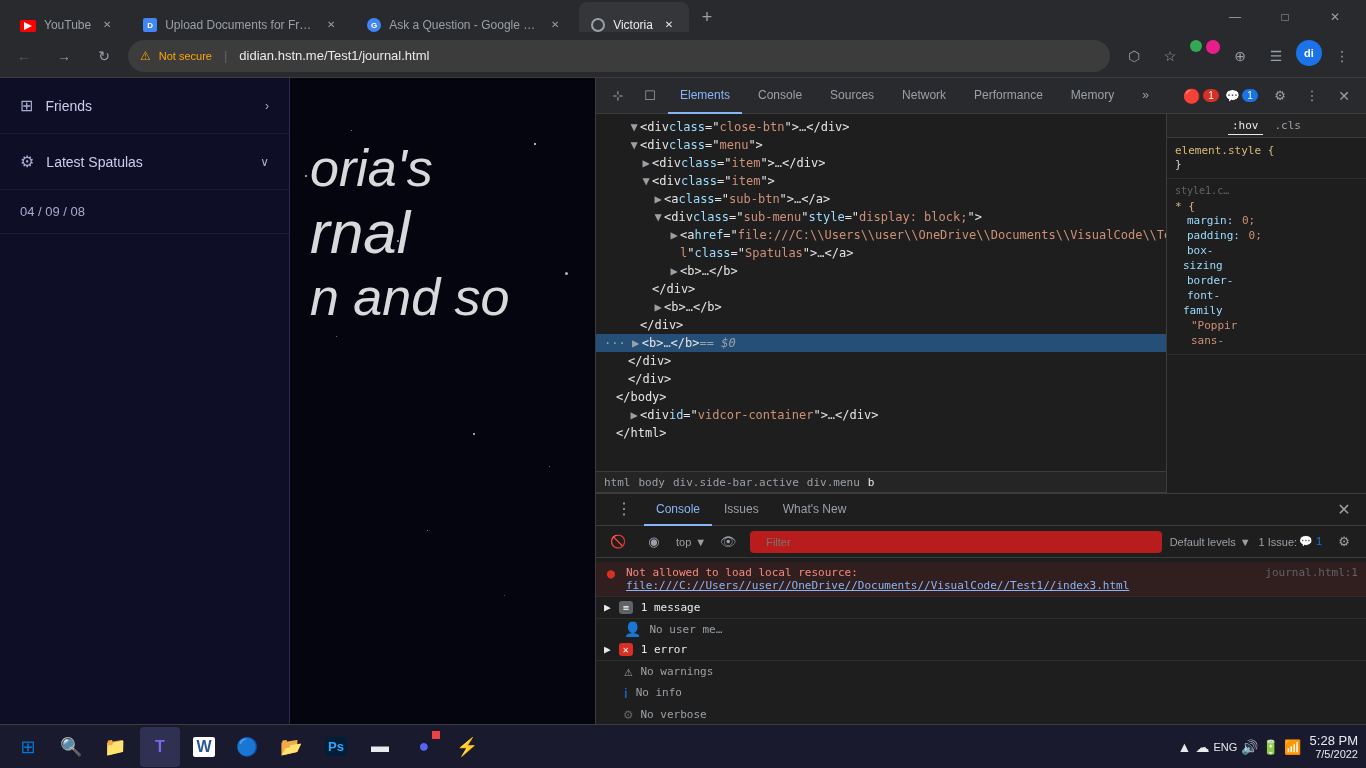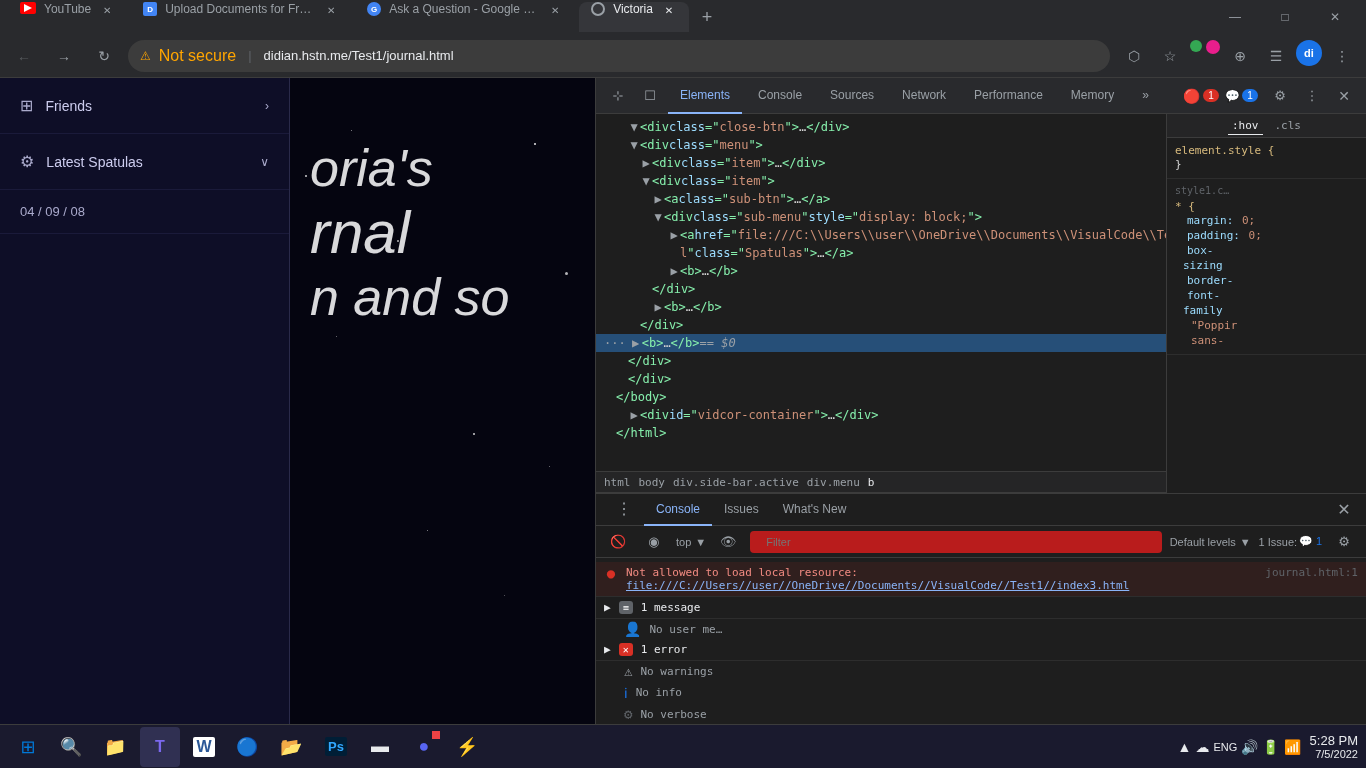--- a/index.html
+++ b/index.html
@@ -3,21 +3,21 @@
   <meta charset="utf-8">
   <style>
     * { margin: 0; padding: 0; box-sizing: border-box; }
     body { font-family: "Segoe UI", Arial, sans-serif; background: #202124; color: #e8eaed; width: 1366px; height: 768px; overflow: hidden; position: relative; }
 
     
     .browser-frame { width: 1366px; height: 768px; display: flex; flex-direction: column; background: #202124; }
 
     
     .title-bar { height: 34px; background: #292a2d; display: flex; align-items: center; padding: 0 8px; gap: 4px; }
-    .tab { height: 30px; display: flex; align-items: flex-start; padding: 0 12px; gap: 8px; border-radius: 8px 8px 0 0; font-size: 12px; max-width: 220px; position: relative; }
+    .tab { height: 30px; display: flex; align-items: flex-end; padding: 0 12px; gap: 8px; border-radius: 8px 8px 0 0; font-size: 12px; max-width: 220px; position: relative; }
     .tab.active { background: #35363a; color: #e8eaed; }
     .tab.inactive { background: transparent; color: #9aa0a6; }
     .tab-favicon { width: 16px; height: 16px; flex-shrink: 0; }
     .tab-title { overflow: hidden; text-overflow: ellipsis; white-space: nowrap; flex: 1; }
     .tab-close { width: 16px; height: 16px; border-radius: 50%; display: flex; align-items: center; justify-content: center; font-size: 10px; cursor: pointer; flex-shrink: 0; }
     .tab-new { width: 28px; height: 28px; display: flex; align-items: center; justify-content: center; color: #9aa0a6; cursor: pointer; font-size: 18px; }
     .title-bar-controls { margin-left: auto; display: flex; gap: 4px; }
     .win-btn { width: 46px; height: 34px; display: flex; align-items: center; justify-content: center; cursor: pointer; color: #9aa0a6; font-size: 12px; }
 
     
@@ -68,21 +68,21 @@
     .devtools-badge { background: #d93025; color: white; border-radius: 10px; padding: 1px 5px; font-size: 10px; min-width: 16px; text-align: center; }
     .devtools-badge.blue { background: #1a73e8; }
     .devtools-close-btn { width: 28px; height: 28px; display: flex; align-items: center; justify-content: center; cursor: pointer; color: #9aa0a6; font-size: 14px; }
 
     
     .dom-tree { flex: 1; overflow-y: auto; overflow-x: hidden; padding: 4px 0; font-size: 12px; font-family: monospace; background: #1e1e1e; }
     .dom-line { display: flex; align-items: center; padding: 2px 8px; min-height: 18px; cursor: pointer; white-space: nowrap; }
     .dom-line.selected { background: #264f78; }
     .dom-indent { display: inline-block; width: 12px; flex-shrink: 0; }
     .dom-toggle { width: 12px; flex-shrink: 0; color: #9aa0a6; text-align: center; cursor: pointer; }
-    .dom-tag { color: #86efac; }
+    .dom-tag { color: #e5e5e5; }
     .dom-attr-name { color: #9cdcfe; }
     .dom-attr-val { color: #ce9178; }
     .dom-text { color: #d4d4d4; }
     .dom-pseudo { color: #9aa0a6; font-style: italic; }
 
     
     .dom-breadcrumb { height: 22px; background: #252526; border-top: 1px solid #3c3c3c; border-bottom: 1px solid #3c3c3c; display: flex; align-items: center; padding: 0 8px; gap: 4px; font-size: 11px; font-family: monospace; overflow: hidden; }
     .breadcrumb-item { color: #9aa0a6; cursor: pointer; }
     .breadcrumb-sep { color: #5f6368; }
     .breadcrumb-current { color: #e8eaed; }
@@ -180,21 +180,21 @@
       <div class="win-btn close">✕</div>
     </div>
   </div>
 
   <div class="nav-bar">
     <div class="nav-btn disabled">←</div>
     <div class="nav-btn">→</div>
     <div class="nav-btn">↻</div>
     <div class="address-bar">
       <span class="lock-icon">⚠</span>
-      <span style="color:#ffa500;font-size:16px;">Not secure</span>
+      <span style="color:#ffa500;font-size:11px;">Not secure</span>
       <span style="color:#5f6368;margin:0 4px;">|</span>
       <span class="address-text">didian.hstn.me/Test1/journal.html</span>
     </div>
     <div class="nav-actions">
       <div class="nav-action-btn">⬡</div>
       <div class="nav-action-btn">☆</div>
       <div class="green-dot"></div>
       <div class="pink-dot"></div>
       <div class="nav-action-btn">⊕</div>
       <div class="nav-action-btn">☰</div>

